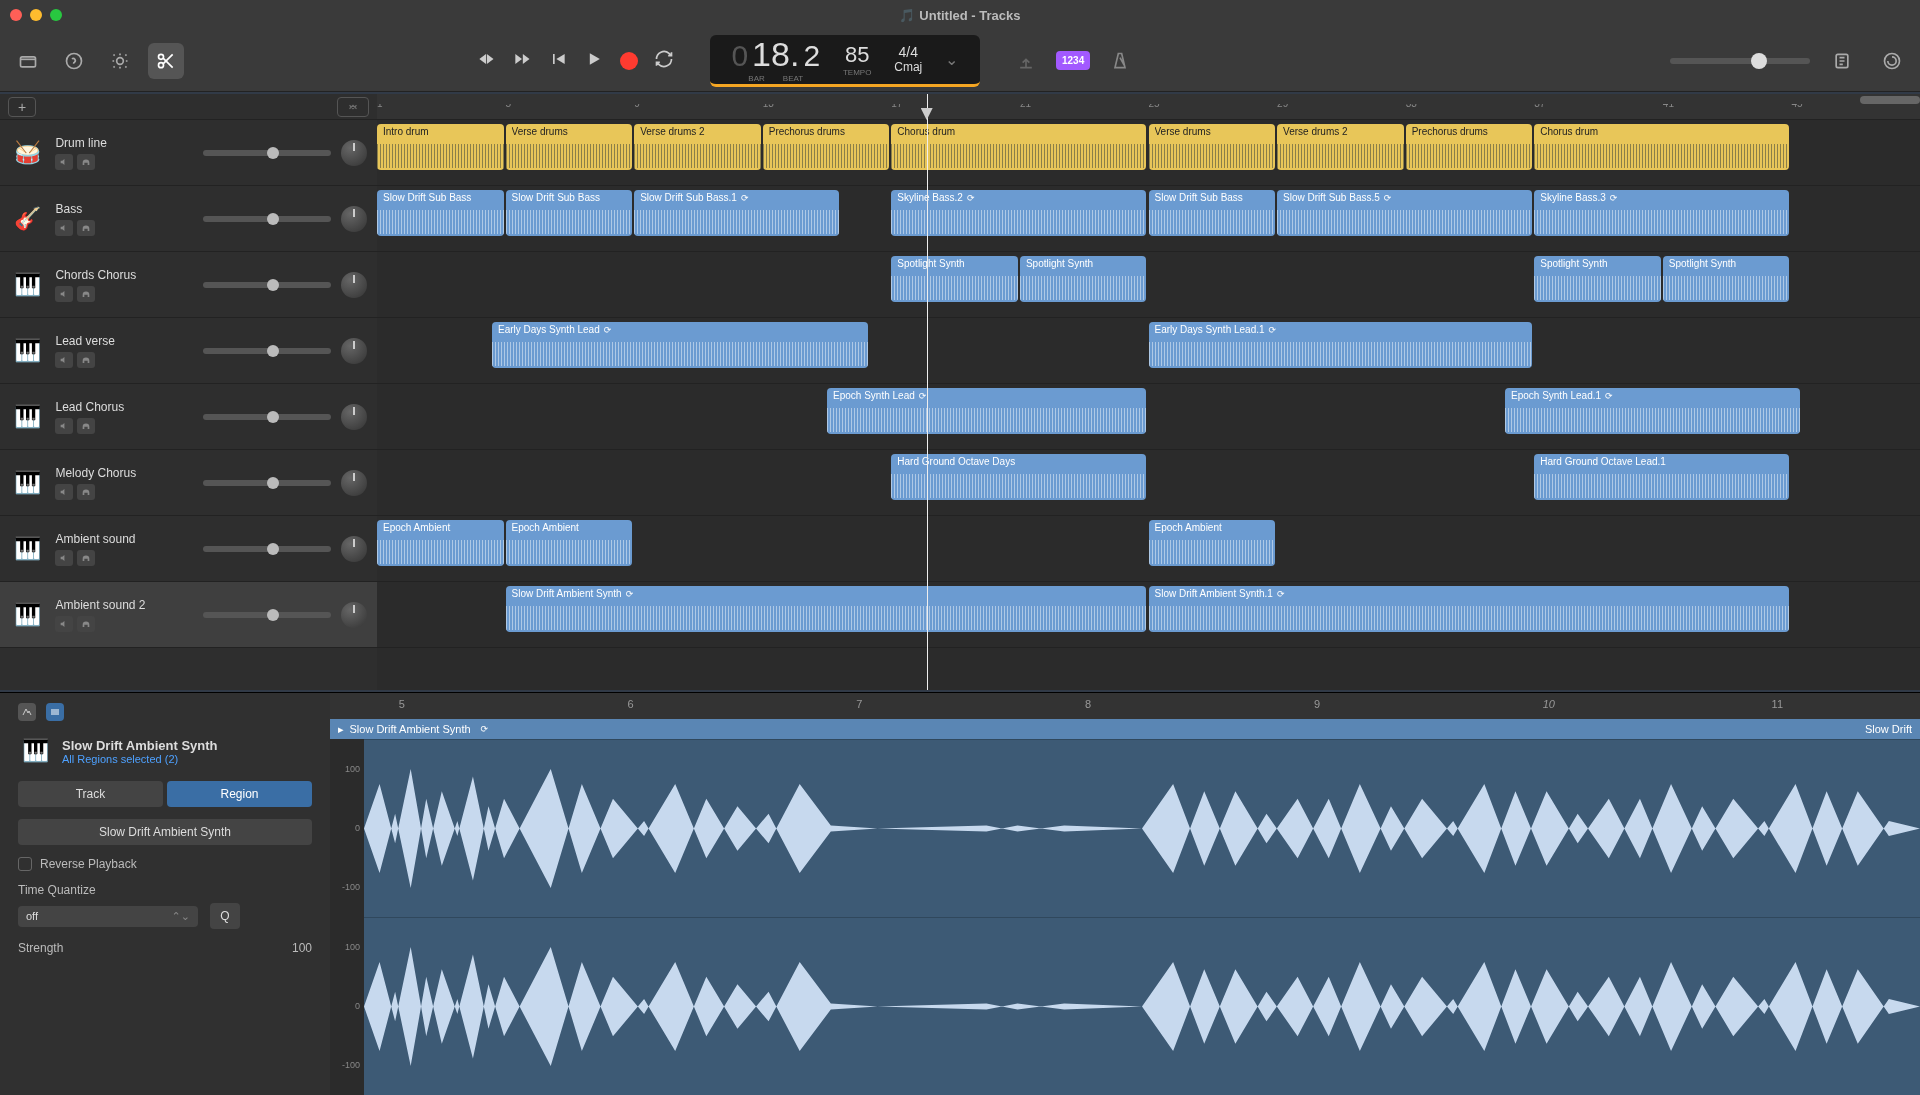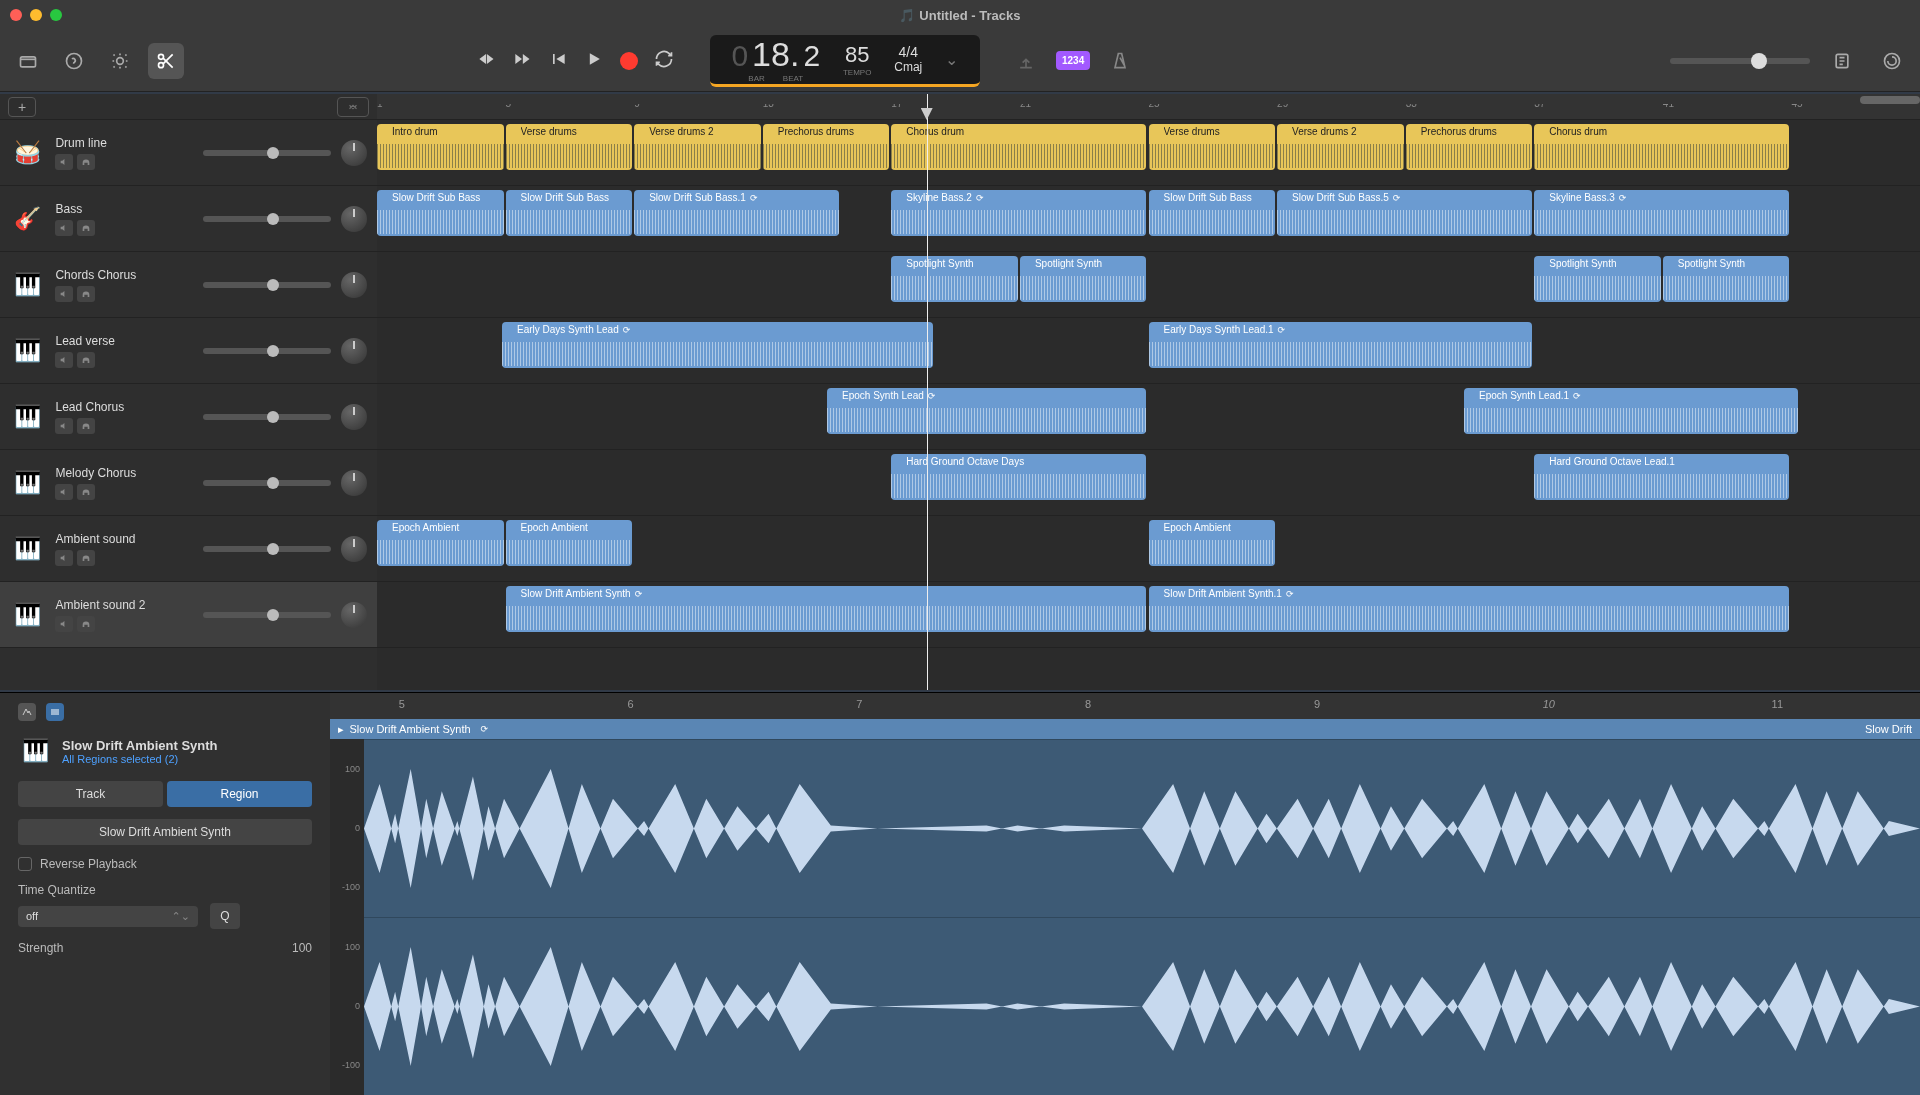--- a/index.html
+++ b/index.html
@@ -48,21 +48,21 @@
   .knob { width:26px; height:26px; border-radius:50%; background:radial-gradient(circle at 35% 30%, #666, #333); margin-left:auto; position:relative;}
   .knob:after{content:"";position:absolute;top:3px;left:50%;width:2px;height:8px;background:#ccc;transform:translateX(-50%);}
   
   .timeline { flex:1; display:flex; flex-direction:column; background:#2b2b2b; position:relative;}
   .ruler { height:26px; background:#333; position:relative; border-bottom:1px solid #222; font-size:10px; color:#888;}
   .ruler .tick{position:absolute; top:4px;}
   .playhead { position:absolute; top:0; bottom:0; width:1px; background:#eee; z-index:50;}
   .playhead:before{content:"";position:absolute;top:14px;left:-6px;width:12px;height:12px;background:#ccc;clip-path:polygon(0 0,100% 0,50% 100%);}
   .lanes { flex:1; position:relative; }
   .lane { height:66px; position:relative; border-bottom:1px solid #222;}
-  .region { position:absolute; top:4px; height:46px; border-radius:4px; overflow:hidden; font-size:10px; color:#222; padding:2px 15px; }
+  .region { position:absolute; top:4px; height:46px; border-radius:4px; overflow:hidden; font-size:10px; color:#222; padding:2px 6px; }
   .region.drum{ background:#e8c659; }
   .region.blue{ background:#6b9bd1; color:#fff; }
   .region .nm{white-space:nowrap; overflow:hidden; text-overflow:ellipsis; display:block; font-size:10px; font-weight:500;}
   .region .wave{position:absolute;left:0;right:0;bottom:2px;height:24px;opacity:0.7;}
   .loop-icon{display:inline-block;margin-left:4px;font-size:9px;}
   
   .editor { flex:1; display:flex; background:#2b2b2b; border-top:1px solid #000;}
   .edit-left { width:330px; background:#303030; padding:10px 18px; display:flex; flex-direction:column; gap:12px; font-size:12px;}
   .ed-toggle{display:flex; gap:10px; align-items:center;}
   .ed-toggle .sq{width:18px;height:18px;border-radius:4px;background:#555;display:flex;align-items:center;justify-content:center;}
@@ -502,35 +502,35 @@
             <div class="region blue" style="left: 1157.25px; width: 126.583px;">
               <span class="nm">Spotlight Synth</span>
     <div class="wave wf"></div>
             </div>
             <div class="region blue" style="left: 1285.83px; width: 126.583px;">
               <span class="nm">Spotlight Synth</span>
     <div class="wave wf"></div>
             </div>
           </div>
           <div class="lane">
-            <div class="region blue" style="left: 125px; width: 431px;">
+            <div class="region blue" style="left: 115px; width: 376px;">
               <span class="nm">Early Days Synth Lead<span class="loop-icon">⟳</span></span>
     <div class="wave wf"></div>
             </div>
             <div class="region blue" style="left: 771.5px; width: 383.75px;">
               <span class="nm">Early Days Synth Lead.1<span class="loop-icon">⟳</span></span>
     <div class="wave wf"></div>
             </div>
           </div>
           <div class="lane">
             <div class="region blue" style="left: 450.042px; width: 319.458px;">
               <span class="nm">Epoch Synth Lead<span class="loop-icon">⟳</span></span>
     <div class="wave wf"></div>
             </div>
-            <div class="region blue" style="left: 1087px; width: 334px;">
+            <div class="region blue" style="left: 1128px; width: 295px;">
               <span class="nm">Epoch Synth Lead.1<span class="loop-icon">⟳</span></span>
     <div class="wave wf"></div>
             </div>
           </div>
           <div class="lane">
             <div class="region blue" style="left: 514.333px; width: 255.167px;">
               <span class="nm">Hard Ground Octave Days</span>
     <div class="wave wf"></div>
             </div>
             <div class="region blue" style="left: 1157.25px; width: 255.167px;">

